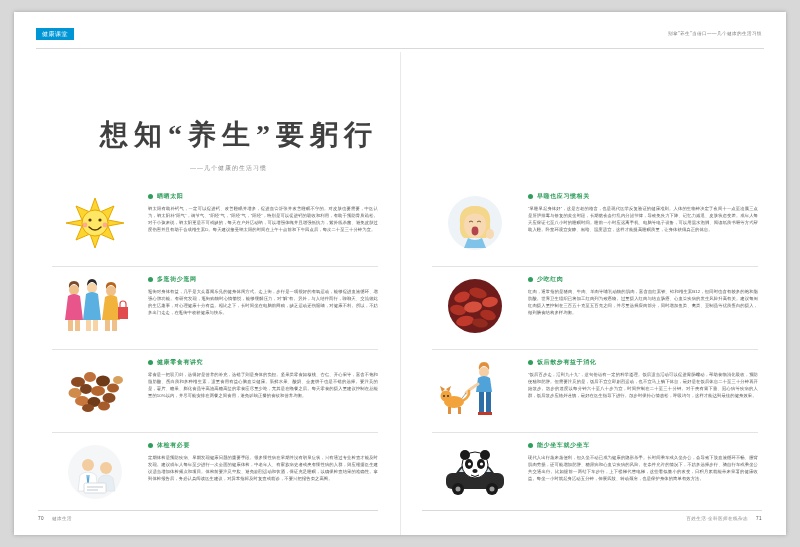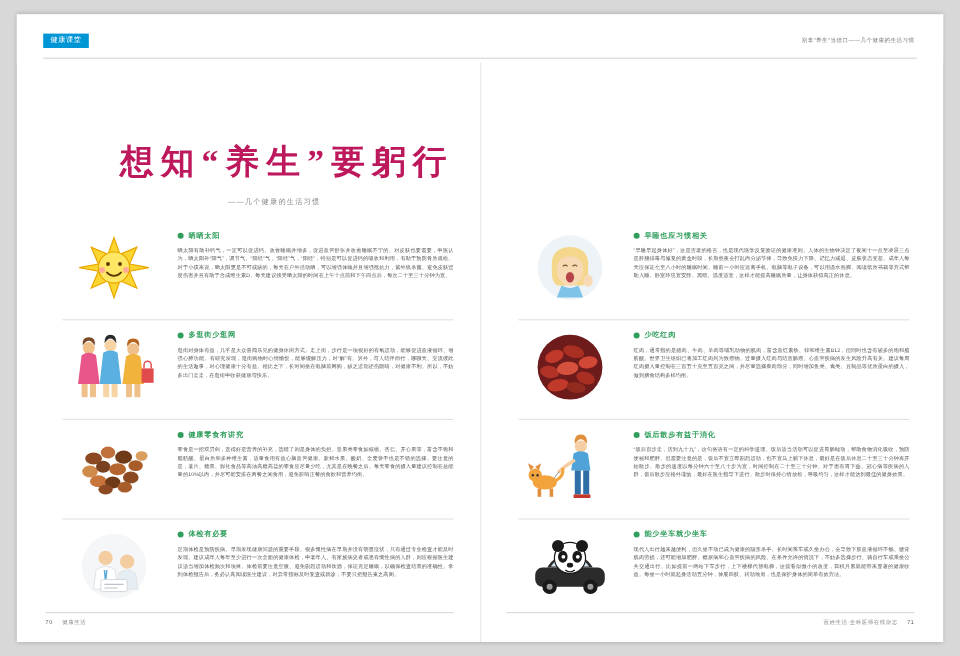--- a/index.html
+++ b/index.html
@@ -39,21 +39,21 @@
   .run-head{
     position:absolute;right:24px;top:19px;
     font-size:4.6px;color:#777;letter-spacing:.4px;
     white-space:nowrap;
   }
   
   .title{
     position:absolute;left:86px;top:104px;
     font-family:"Liberation Serif", serif;
     font-size:28px;
-    color:#be185d;
+    color:#404040;
     letter-spacing:6px;
     font-weight:bold;
     white-space:nowrap;
   }
   .subtitle{
     position:absolute;left:176px;top:152px;
     font-size:6px;color:#888;letter-spacing:1px;
     white-space:nowrap;
   }
   

